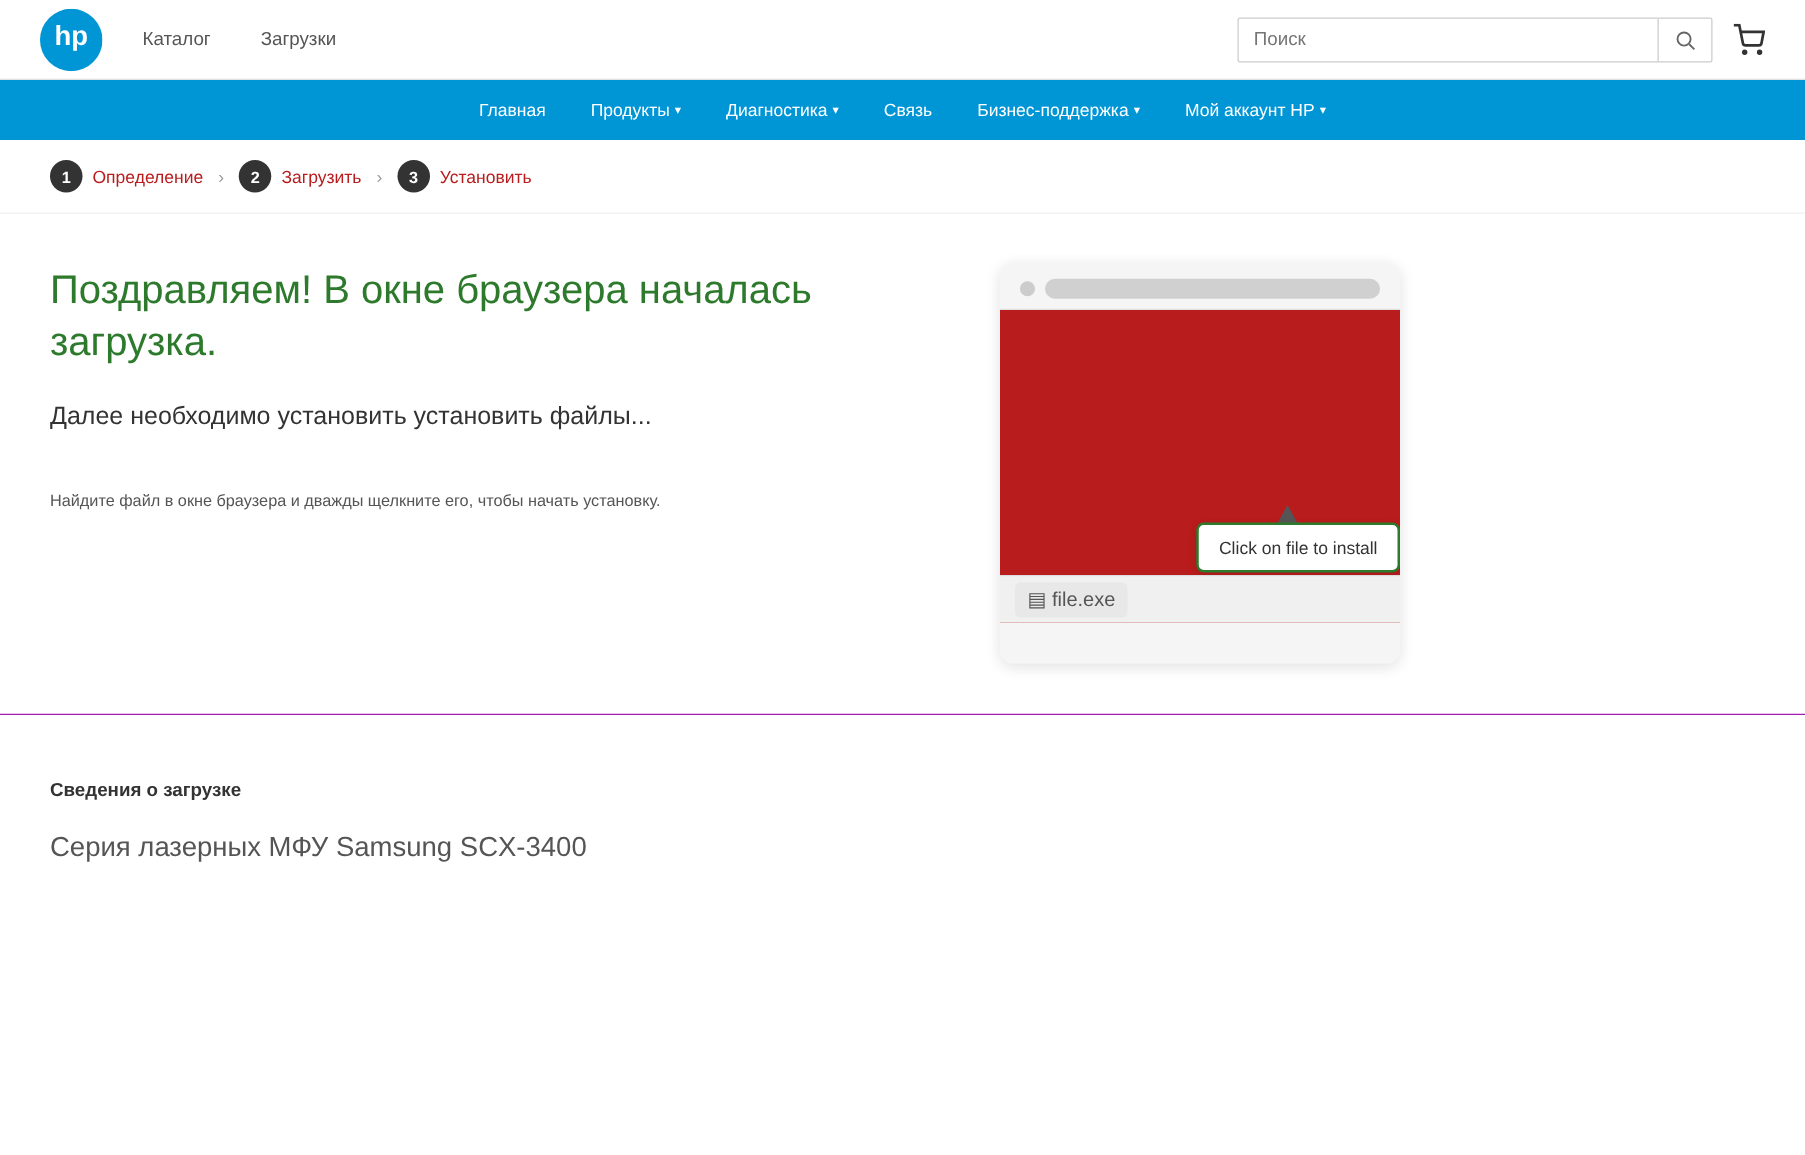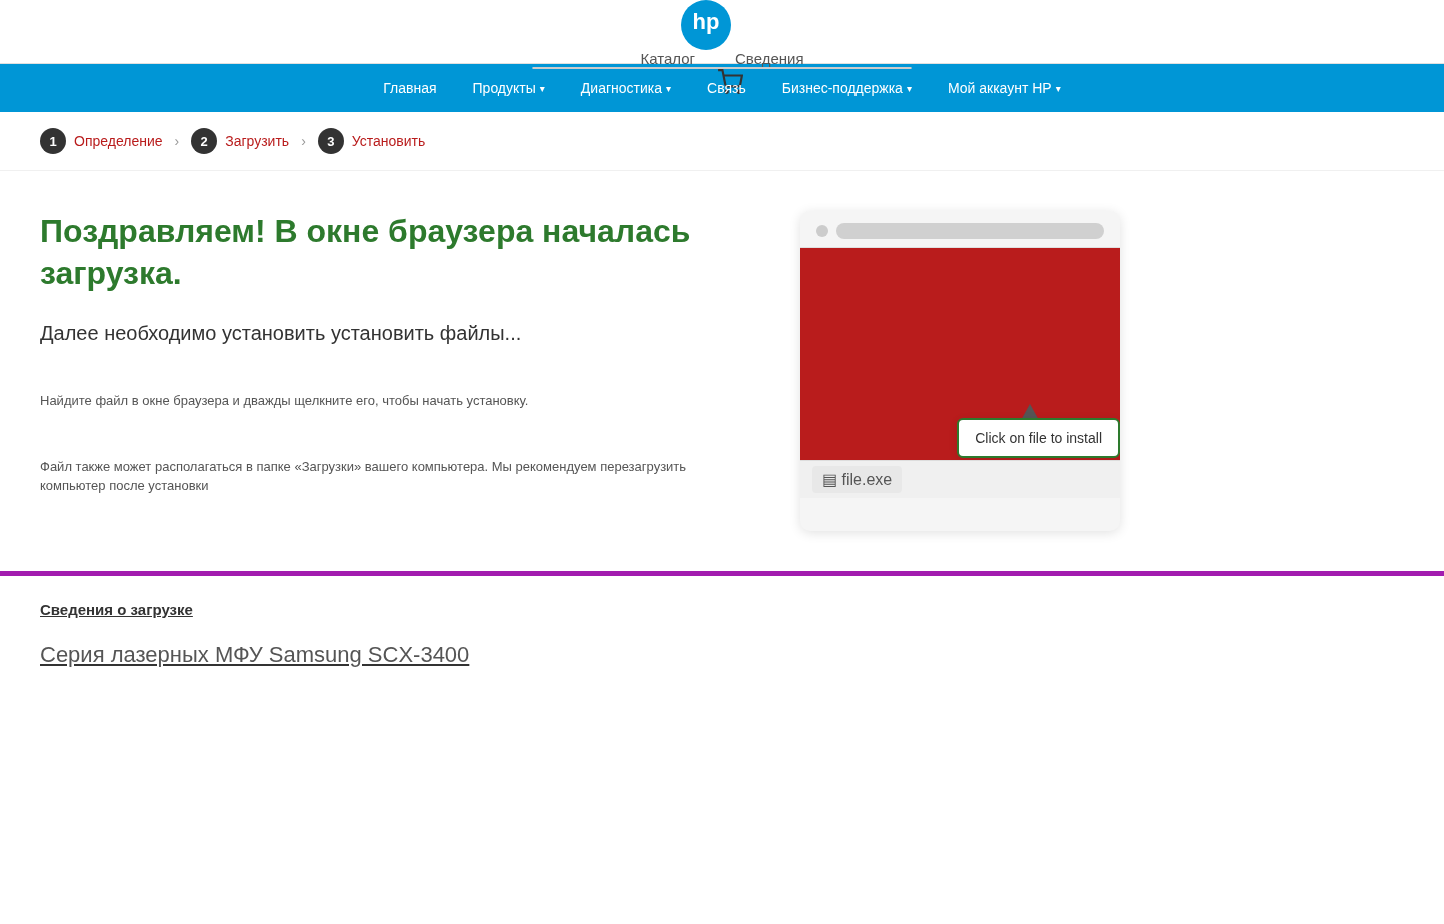--- a/index.html
+++ b/index.html
@@ -6,21 +6,20 @@
     body { font-family: Arial, Helvetica, sans-serif; background: #fff; color: #333; font-size: 14px; }
 
     
     .top-nav {
       display: flex;
       align-items: center;
       padding: 0 32px;
       height: 64px;
       border-bottom: 1px solid #e0e0e0;
       background: #fff;
-      flex-direction: column;
     }
     .hp-logo {
       width: 50px;
       height: 50px;
       margin-right: 32px;
     }
     .top-nav-links {
       display: flex;
       gap: 40px;
       flex: 1;
@@ -129,21 +128,21 @@
       min-height: 400px;
       position: relative;
     }
     .left-content {
       flex: 1;
       max-width: 700px;
     }
     .main-title {
       font-size: 32px;
       color: #2d7a2d;
-      font-weight: 700;
+      font-weight: 400;
       line-height: 1.3;
       margin-bottom: 28px;
     }
     .sub-title {
       font-size: 20px;
       color: #333;
       margin-bottom: 24px;
     }
     .instruction-text {
       font-size: 13px;
@@ -236,23 +235,22 @@
     .file-chip {
       background: #e8e8e8;
       border-radius: 4px;
       padding: 4px 10px;
       font-size: 16px;
       color: #555;
     }
 
     
     .lower-section {
-      padding: 25px 40px;
-      border-top: 5px solid #a21caf;
-      text-decoration: underline;
+      padding: 52px 40px;
+      border-top: 1px solid #a21caf;
     }
     .section-title {
       font-size: 15px;
       font-weight: bold;
       color: #333;
       margin-bottom: 24px;
     }
     .product-name {
       font-size: 22px;
       color: #555;
@@ -265,21 +263,21 @@
 
   <div class="hp-logo">
     <svg viewBox="0 0 50 50" xmlns="http://www.w3.org/2000/svg">
       <circle cx="25" cy="25" r="25" fill="#0096d6"></circle>
       <text x="50%" y="58%" text-anchor="middle" fill="white" font-size="22" font-weight="bold" font-family="Arial">hp</text>
     </svg>
   </div>
 
   <div class="top-nav-links">
     <a href="#">Каталог</a>
-    <a href="#">Сведения</a>
+    <a href="#">Загрузки</a>
   </div>
 
   <div class="search-bar">
     <input class="search-input" type="text" placeholder="Поиск" style="">
     <button class="search-btn">
       <svg width="18" height="18" viewBox="0 0 24 24" fill="none" stroke="#666" stroke-width="2">
         <circle cx="11" cy="11" r="7"></circle>
           <line x1="16.5" y1="16.5" x2="22" y2="22"></line>
       </svg>
     </button>
@@ -334,21 +332,20 @@
       <span>3</span>
     </div>
   <span class="step-label">Установить</span>
 </div>
 
 <div class="main-content">
   <div class="left-content">
     <h1 class="main-title">Поздравляем! В окне браузера началась загрузка.</h1>
     <p class="sub-title">Далее необходимо установить установить файлы...</p>
     <p class="instruction-text">Найдите файл в окне браузера и дважды щелкните его, чтобы начать установку.</p>
-    <p class="instruction-text">Файл также может располагаться в папке «Загрузки» вашего компьютера. Мы рекомендуем перезагрузить компьютер после установки</p>
   </div>
 
   <div class="right-illustration">
     <div class="browser-mockup">
       <div class="browser-toolbar">
         <div class="browser-dot"></div>
         <div class="browser-url-bar"></div>
       </div>
       <div class="browser-body">
 

